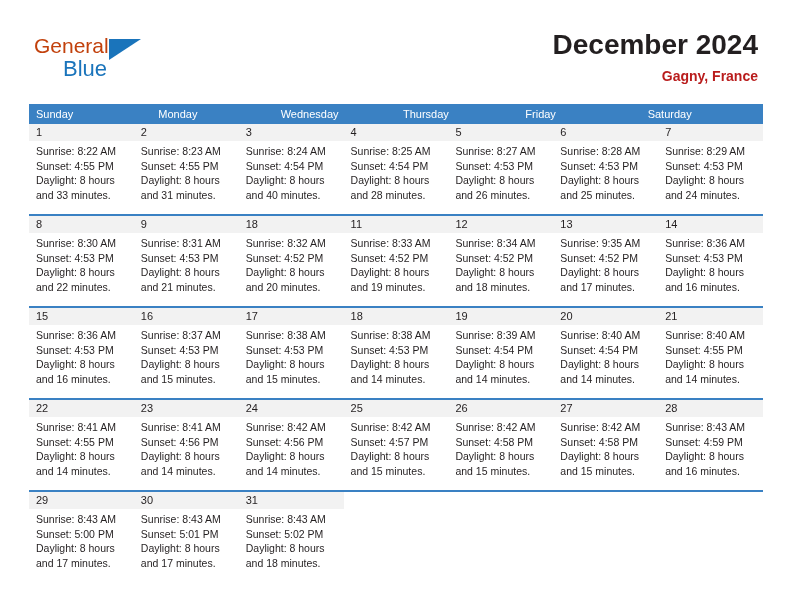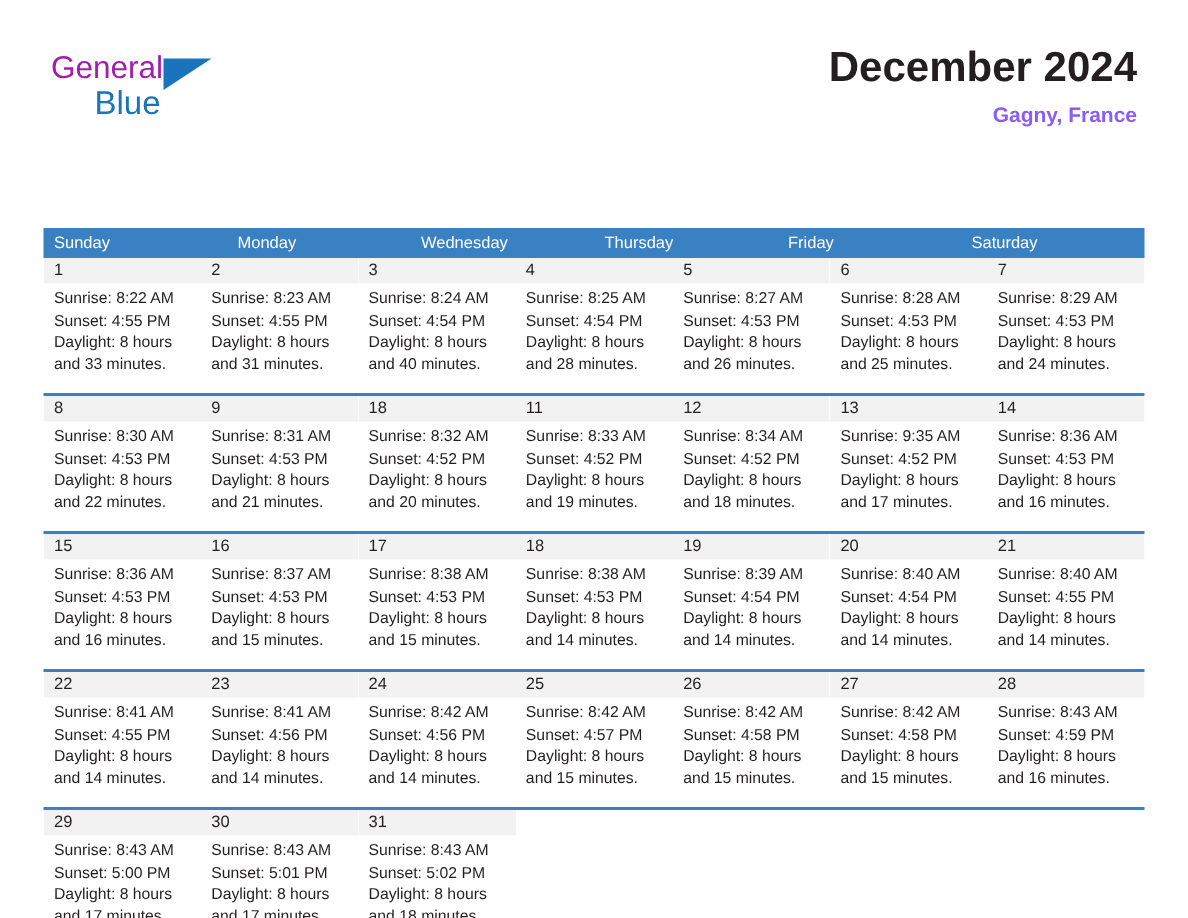--- a/index.html
+++ b/index.html
@@ -37,21 +37,21 @@
     top: 34px;
     width: 210px;
     height: 58px;
   }
   .logo-general {
     position: absolute;
     left: 0;
     top: 0;
     font-size: 21px;
     letter-spacing: 0px;
-    color: #a21caf;
+    color: #c2410c;
     font-family: "Liberation Sans", sans-serif;
   }
   .logo-triangle {
     position: absolute;
     left: 75px;
     top: 5px;
     width: 0;
     height: 0;
     border-left: 32px solid #1a74bb;
     border-bottom: 21px solid transparent;
@@ -74,39 +74,38 @@
     font-weight: bold;
   }
   .cal-title {
     font-size: 28px;
     color: #231f20;
     line-height: 34px;
     white-space: nowrap;
   }
   .cal-subtitle {
     font-size: 14px;
-    color: #8b5cf6;
+    color: #b91c1c;
     line-height: 20px;
     margin-top: 4px;
     white-space: nowrap;
   }
 
   
   .calendar {
     position: absolute;
     left: 29px;
     top: 104px;
     width: 734px;
   }
 
   .dow-row {
     display: flex;
     background: #3a81c3;
     height: 20px;
-    margin-top: 48px;
   }
   .dow-cell {
     flex: 1 1 0;
     color: #ffffff;
     font-size: 11px;
     line-height: 20px;
     padding-left: 7px;
     box-sizing: border-box;
     white-space: nowrap;
     overflow: hidden;

